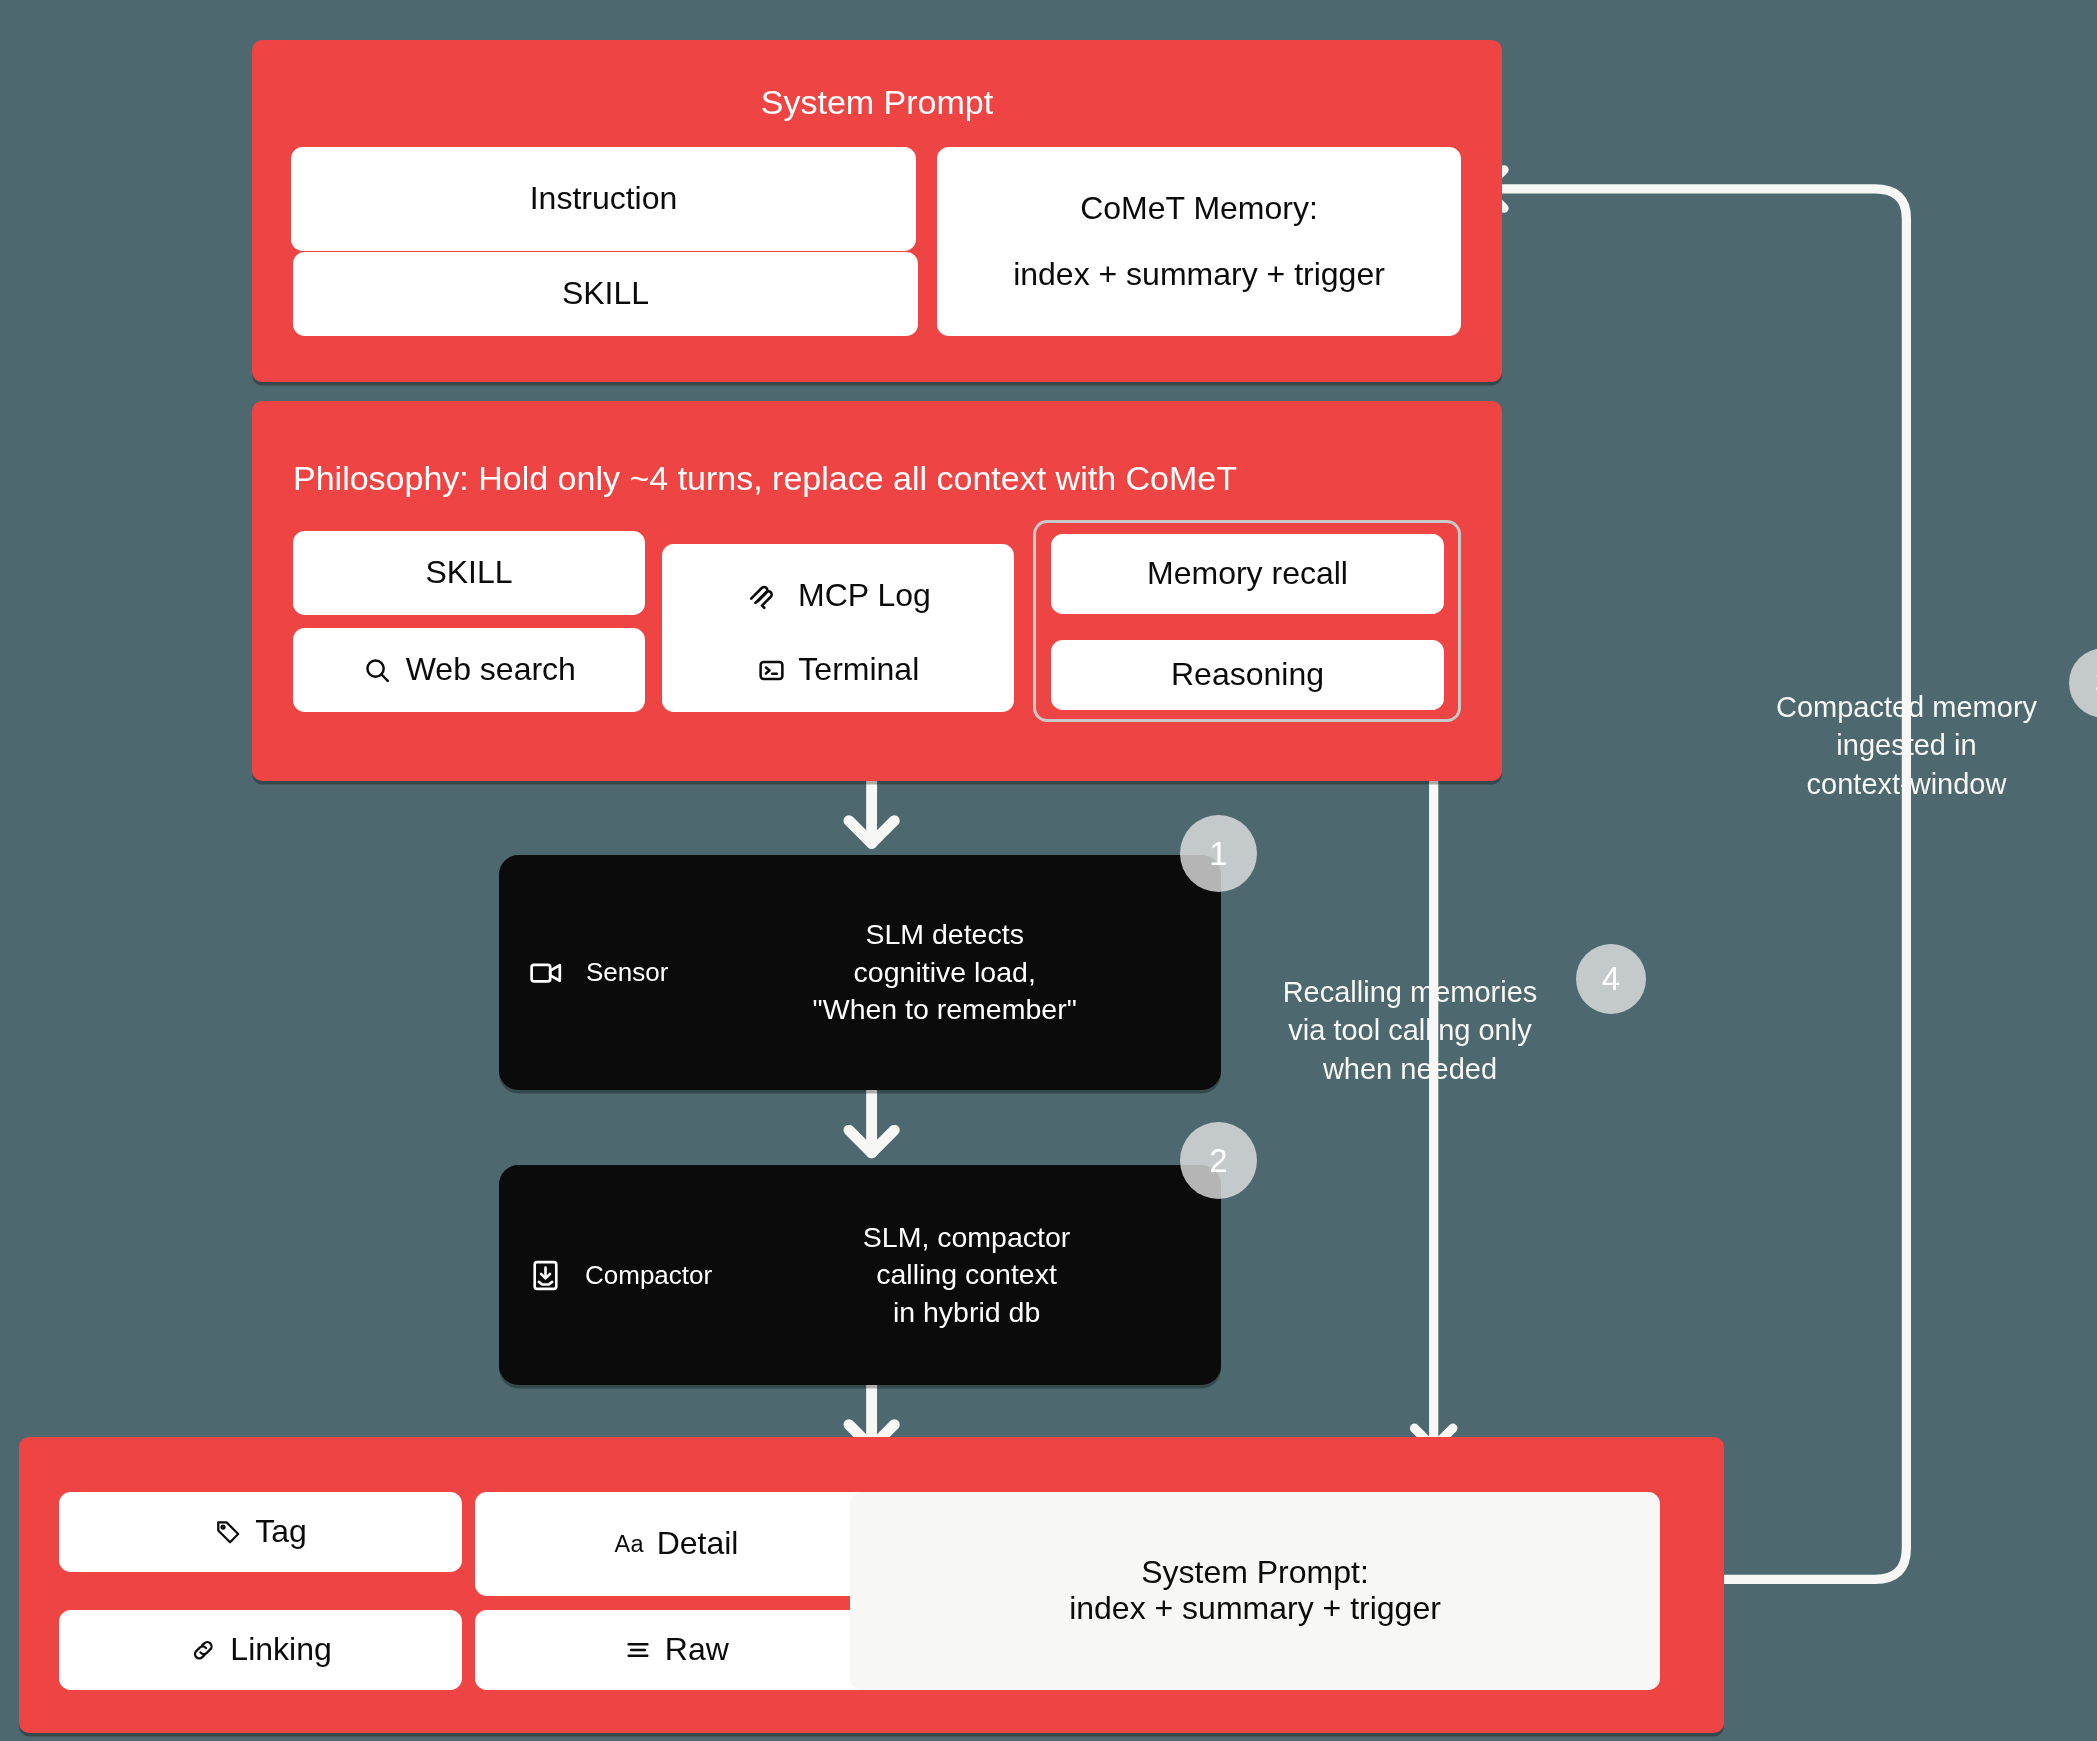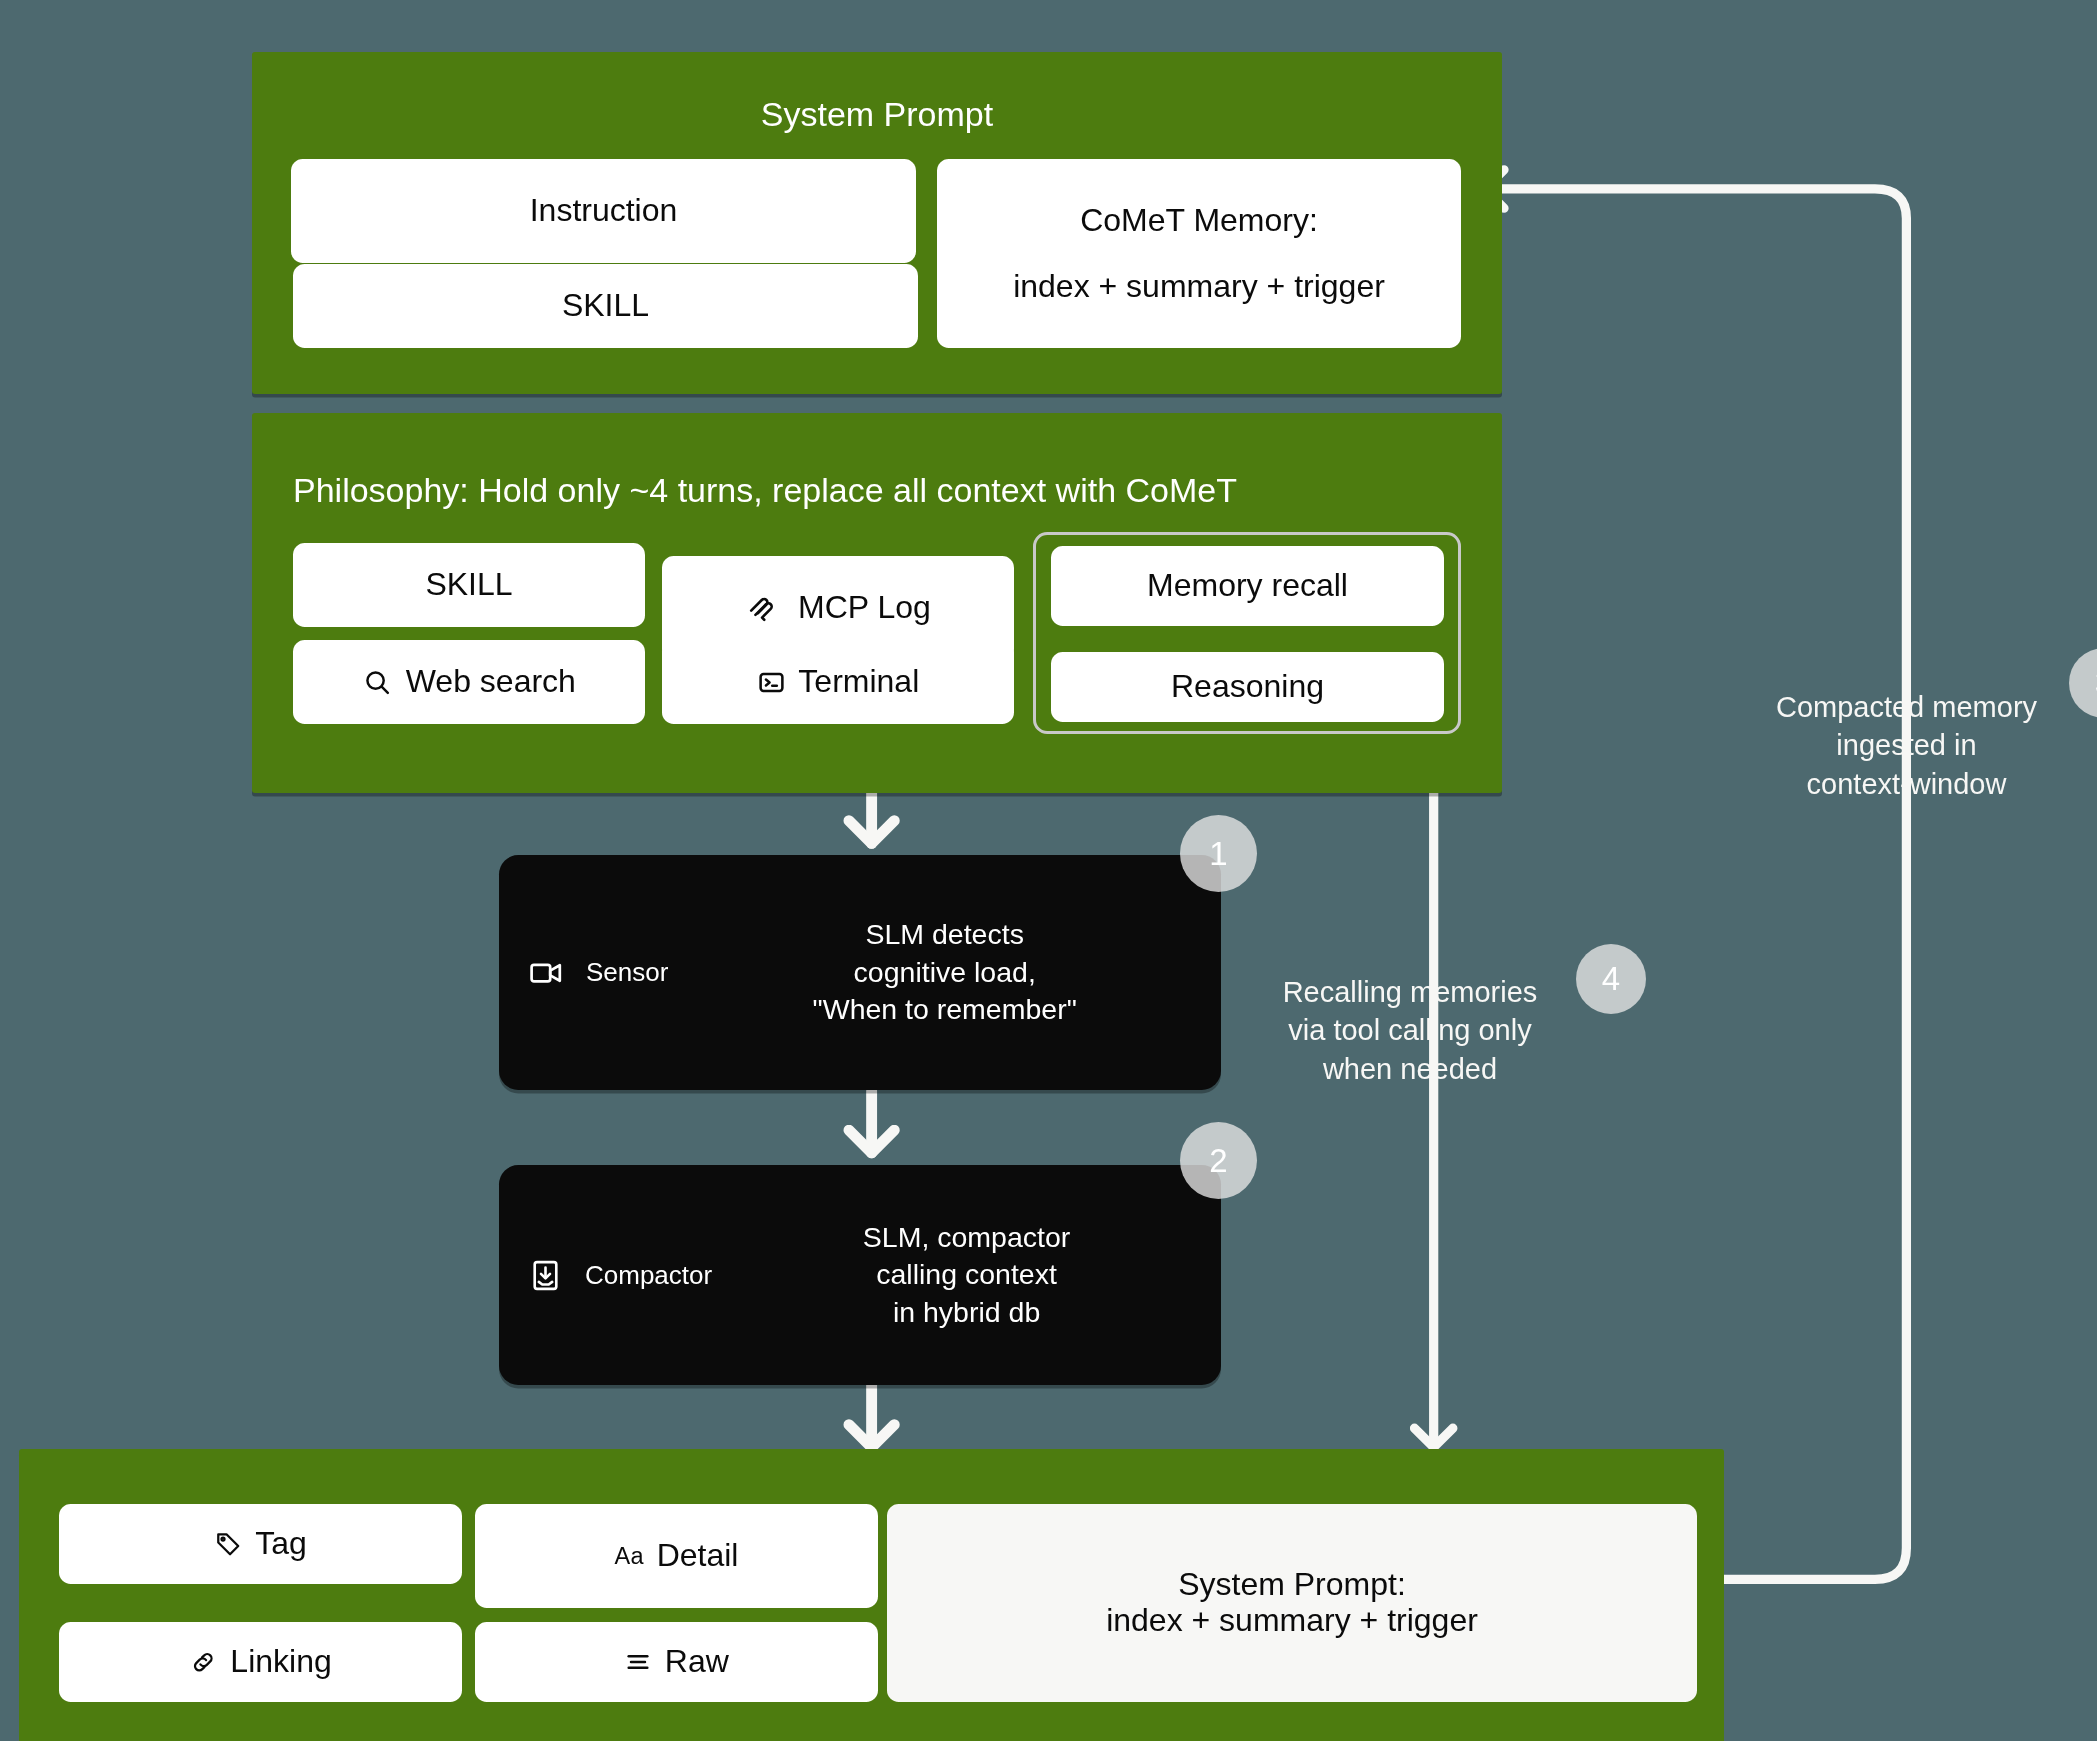--- a/index.html
+++ b/index.html
@@ -8,24 +8,23 @@
     background:#4d696f;
     font-family:"Liberation Sans", sans-serif;
     overflow:hidden;
     position:relative;
   }
   #stage{position:absolute;inset:0;}
 
   
   .panel{
     position:absolute;
-    background:#4d7c0f;
-    border-radius:3px;
+    background:#ef4444;
+    border-radius:10px;
     box-shadow:0 3.4px 0 rgba(0,0,0,.30);
-    margin-top:12px;
   }
   .card{
     position:absolute;
     background:#ffffff;
     color:#0b0b0b;
     border-radius:11.7px;
     display:flex;
     align-items:center;
     justify-content:center;
     text-align:center;
@@ -266,21 +265,21 @@
       <span class="icon">
         <svg width="28" height="28" viewBox="0 0 24 24" fill="none" stroke="#0b0b0b" stroke-width="2.1" stroke-linecap="round">
           <line x1="4" y1="7" x2="20" y2="7"></line>
           <line x1="6" y1="12" x2="18" y2="12"></line>
           <line x1="4" y1="17" x2="20" y2="17"></line>
         </svg>
       </span>
       <span>Raw</span>
     </div>
 
-    <div class="card offwhite" style="left:868px;top:55px;width:810px;height:198px;flex-direction:column;">
+    <div class="card offwhite" style="left:831px;top:55px;width:810px;height:198px;flex-direction:column;">
       <span>System Prompt:</span>
       <span>index + summary + trigger</span>
     </div>
   </div>
 
   <div class="annot" style="left:1703px;top:688px;width:407px;">
     <div>Compacted memory</div>
     <div>ingested in</div>
     <div>context-window</div>
   </div>

